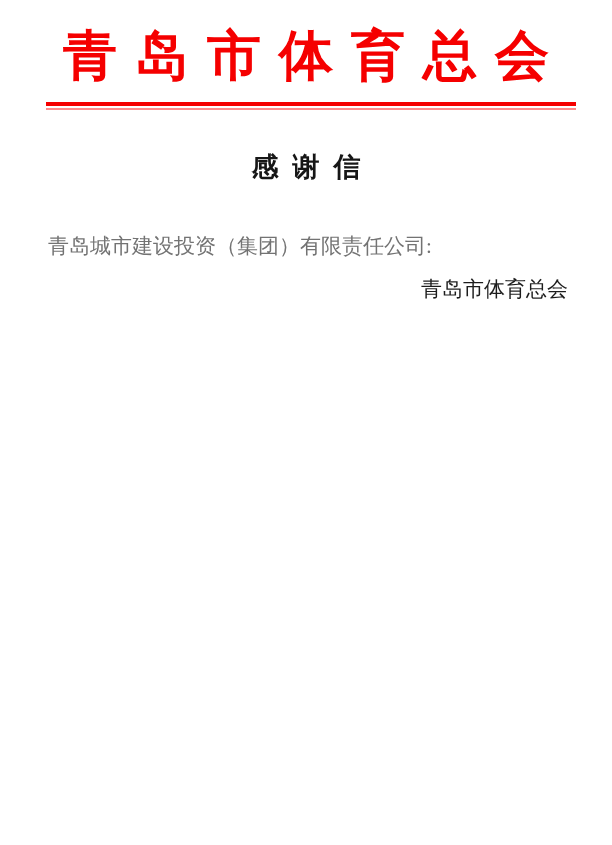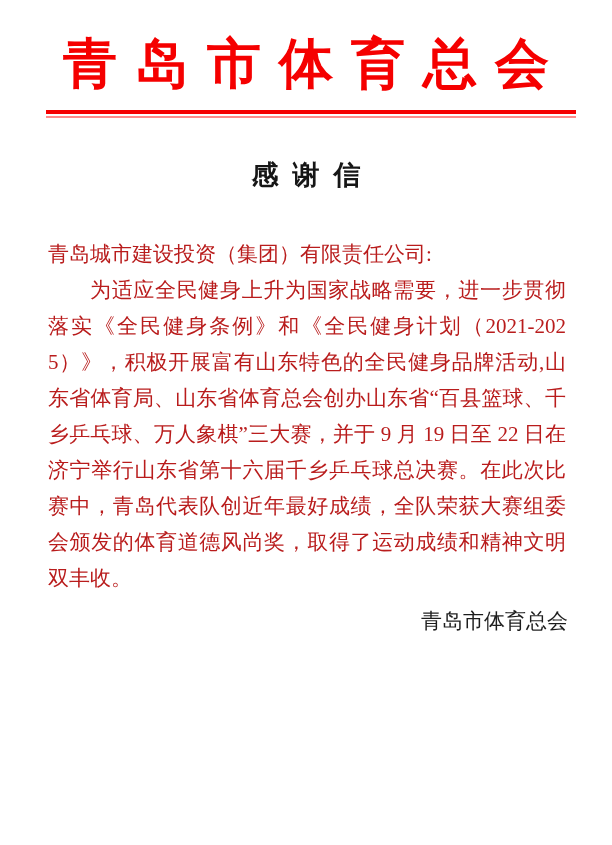--- a/index.html
+++ b/index.html
@@ -8,21 +8,21 @@
     background: #ffffff;
   }
   .page {
     position: relative;
     width: 612px;
     height: 845px;
     box-sizing: border-box;
     margin: 0 auto;
     background: #ffffff;
     overflow: hidden;
-    padding-top: 32px;
+    padding-top: 24px;
     font-family: "Liberation Serif", "DejaVu Serif", serif;
     color: #1d1d1d;
   }
   
   .letterhead-org {
     text-align: center;
     color: var(--accent, #f50000);
     font-weight: bold;
     font-size: 54px;
     line-height: 64px;
@@ -52,21 +52,21 @@
     letter-spacing: 14px;
     color: #161616;
   }
   
   .content {
     margin: 0 46px 0 48px;
     font-size: 21px;
     line-height: 36px;
     text-align: justify;
     word-break: break-all;
-    color: #b91c1c;
+    color: #737373;
   }
   .salutation {
     margin: 46px 0 0 0;
   }
   .body-para {
     margin: 0;
     text-indent: 2em;
   }
   
   .signature {
@@ -90,21 +90,20 @@
       <div class="rule-thin"></div>
     </div>
   </header>
 
   <main>
     <h1 class="doc-title">感谢信</h1>
 
     <div class="content">
       <p class="salutation">青岛城市建设投资（集团）有限责任公司:</p>
 
-      <p class="body-para">为适应全民健身上升为国家战略需要，进一步贯彻落实《全民健身条例》和《全民健身计划（2021-2025）》，积极开展富有山东特色的全民健身品牌活动,山东省体育局、山东省体育总会创办山东省“百县篮球、千乡乒乓球、万人象棋”三大赛，并于 9 月 19 日至 22 日在济宁举行山东省第十六届千乡乒乓球总决赛。在此次比赛中，青岛代表队创近年最好成绩，全队荣获大赛组委会颁发的体育道德风尚奖，取得了运动成绩和精神文明双丰收。</p>
 
     </div>
 
     <div class="signature">
       <div>青岛市体育总会</div>
 
     </div>
   </main>
 
 </div>

